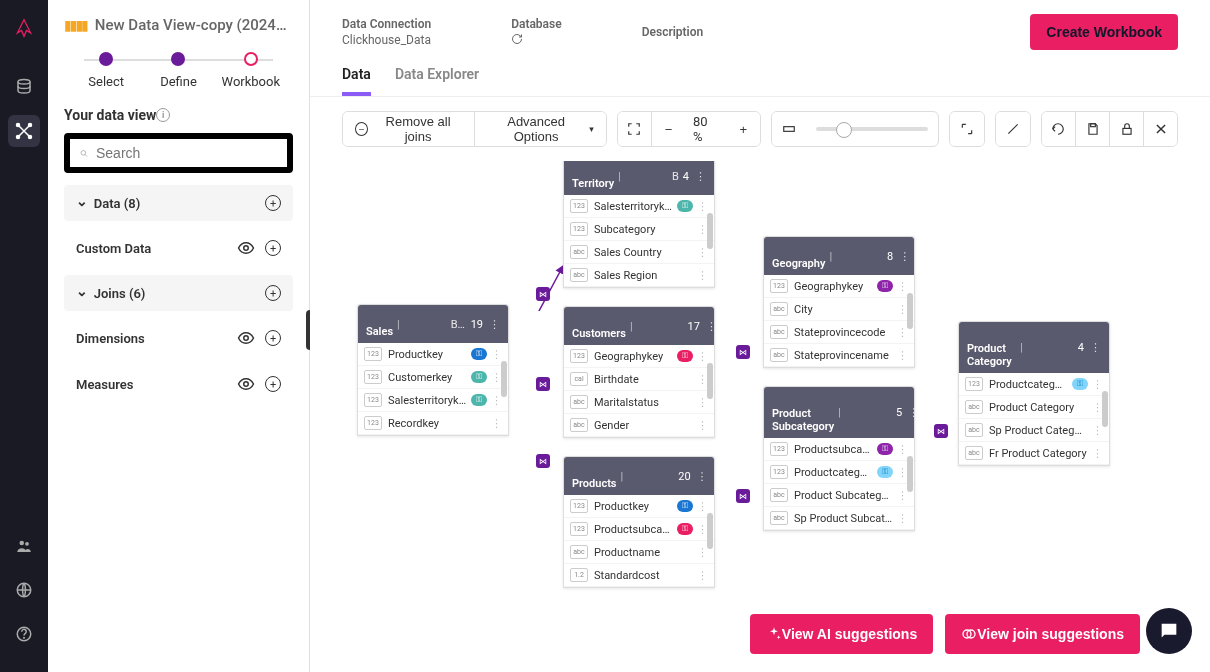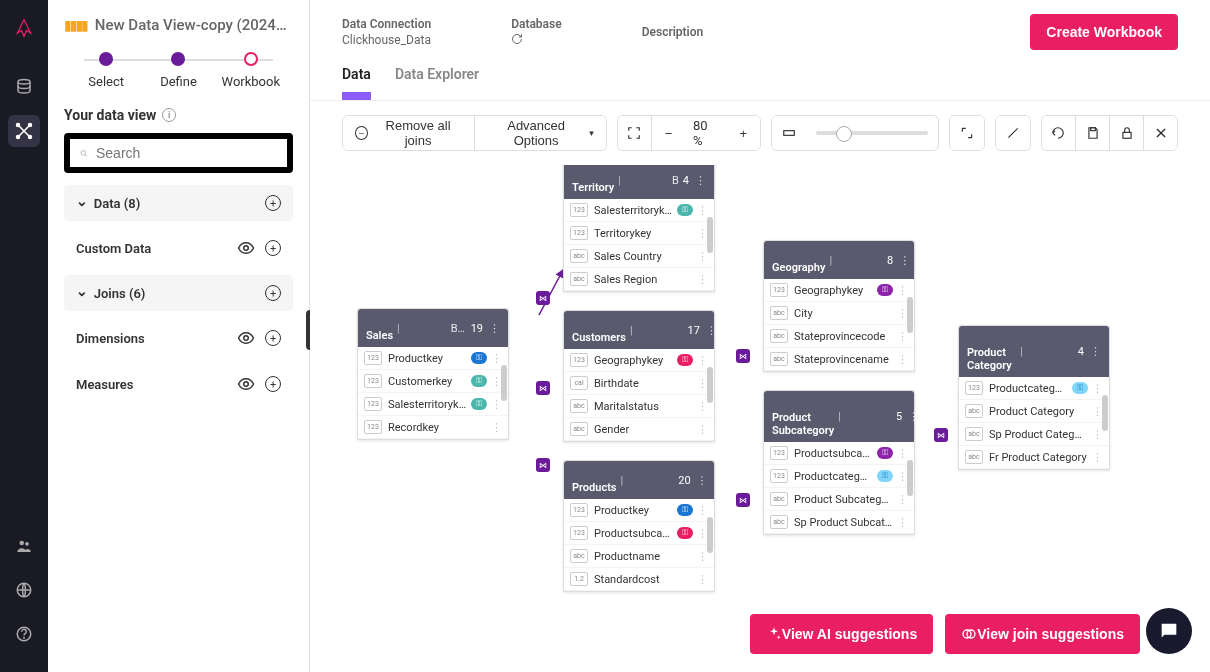--- a/index.html
+++ b/index.html
@@ -15,44 +15,44 @@
   
   .sidebar { position: absolute; left: 48px; top: 0; width: 262px; height: 100%; border-right: 1px solid #e0e0e0; padding: 16px; }
   .sidebar-title { display: flex; align-items: center; font-size: 15px; font-weight: 500; margin-bottom: 18px; color: #666; }
   .sidebar-title .bars { color: #f5a623; margin-right: 8px; font-size: 14px; letter-spacing: -2px; }
   .steps { display: flex; justify-content: space-between; align-items: flex-start; position: relative; margin-bottom: 18px; padding: 0 6px; }
   .steps::before { content: ""; position: absolute; top: 7px; left: 20px; right: 20px; height: 2px; background: #ddd; z-index: 0; }
   .step { display: flex; flex-direction: column; align-items: center; z-index: 1; flex: 1; }
   .step-dot { width: 14px; height: 14px; border-radius: 50%; background: #6a1b9a; margin-bottom: 8px; }
   .step-dot.hollow { background: #fff; border: 2px solid #e91e63; }
   .step-label { font-size: 13px; color: #333; }
-  .section-label { font-weight: 700; font-size: 14px; margin-bottom: 10px; display: flex; align-items: center; gap: 6px; }
+  .section-label { font-weight: 700; font-size: 14px; margin-bottom: 10px; display: flex; align-items: center; }
   .info-circle { display: inline-flex; width: 14px; height: 14px; border: 1px solid #999; border-radius: 50%; align-items: center; justify-content: center; font-size: 9px; color: #999; }
   .search-box { display: flex; align-items: center; border: 6px solid #000000; border-radius: 4px; padding: 6px 10px; margin-bottom: 12px; }
   .search-box svg { margin-right: 8px; }
   .search-box input { border: none; outline: none; flex: 1; font-size: 14px; color: #666; }
   .panel-row { display: flex; align-items: center; justify-content: space-between; background: #f5f5f5; border-radius: 4px; padding: 10px 12px; margin-bottom: 8px; cursor: pointer; }
   .panel-row.plain { background: transparent; }
   .panel-row .lbl { font-weight: 600; font-size: 13px; display: flex; align-items: center; gap: 6px; }
   .panel-row .actions { display: flex; gap: 10px; align-items: center; color: #333; }
   .chev::before { content: "⌄"; font-size: 14px; display: inline-block; transform: translateY(-2px); }
   .plus-circ { width: 16px; height: 16px; border: 1.5px solid #333; border-radius: 50%; display: inline-flex; align-items: center; justify-content: center; font-size: 11px; line-height: 1; }
   .eye { width: 18px; }
   .drag-handle { position: absolute; right: -5px; top: 310px; width: 8px; height: 40px; background: #333; border-radius: 4px; cursor: col-resize; }
   
   
   .main { position: absolute; left: 310px; top: 0; right: 0; height: 100%; display: flex; flex-direction: column; }
   .header { display: flex; padding: 14px 32px 8px; align-items: center; }
   .hcol { margin-right: 80px; }
   .hcol .hlabel { font-size: 12px; font-weight: 600; color: #666; }
   .hcol .hval { font-size: 12px; color: #666; margin-top: 2px; }
-  .create-btn { margin-left: auto; background: #e91e63; color: #ffffff; border: none; padding: 10px 16px; border-radius: 4px; font-weight: 600; font-size: 14px; cursor: pointer; }
+  .create-btn { margin-left: auto; background: #e91e63; color: #0f172a; border: none; padding: 10px 16px; border-radius: 4px; font-weight: 600; font-size: 14px; cursor: pointer; }
   .tabs { display: flex; gap: 24px; padding: 8px 32px 0; border-bottom: 1px solid #eee; }
   .tab { padding-bottom: 10px; font-size: 14px; font-weight: 600; color: #888; cursor: pointer; }
-  .tab.active { color: #222; border-bottom: 8px solid #8b5cf6; }
+  .tab.active { color: #222; border-bottom: 4px solid #8b5cf6; }
   
   .toolbar { display: flex; gap: 10px; padding: 14px 32px; align-items: center; }
   .tool-group { border: 1px solid #ddd; border-radius: 6px; display: flex; align-items: center; height: 36px; overflow: hidden; }
   .tool-btn { padding: 0 12px; height: 100%; display: flex; align-items: center; justify-content: center; background: #fff; border: none; cursor: pointer; font-size: 13px; color: #333; }
   .tool-btn + .tool-btn { border-left: 1px solid #ddd; }
   .tool-btn.icon-only { width: 36px; padding: 0; }
   .remove-circ { width: 14px; height: 14px; border: 1.5px solid #333; border-radius: 50%; display: inline-flex; align-items: center; justify-content: center; margin-right: 6px; font-size: 9px; }
   .zoom-val { padding: 0 8px; font-size: 13px; }
   .slider { width: 120px; height: 4px; background: #ddd; border-radius: 2px; position: relative; margin: 0 10px; }
   .slider::after { content: ""; position: absolute; left: 18%; top: -5px; width: 14px; height: 14px; background: #fff; border: 1px solid #aaa; border-radius: 50%; }
@@ -383,21 +383,21 @@
           </div>
           <div class="card-body">
             <div class="card-row">
               <span class="type-badge">123</span>
               <span class="col-name">Salesterritorykey</span>
               <span class="key-pill teal">⚿</span>
               <span class="row-dots">⋮</span>
             </div>
             <div class="card-row">
               <span class="type-badge">123</span>
-              <span class="col-name">Territorykey</span>
+              <span class="col-name">Subcategory</span>
               <span class="row-dots">⋮</span>
             </div>
             <div class="card-row">
               <span class="type-badge">abc</span>
               <span class="col-name">Sales Country</span>
               <span class="row-dots">⋮</span>
             </div>
             <div class="card-row">
               <span class="type-badge">abc</span>
               <span class="col-name">Sales Region</span>

